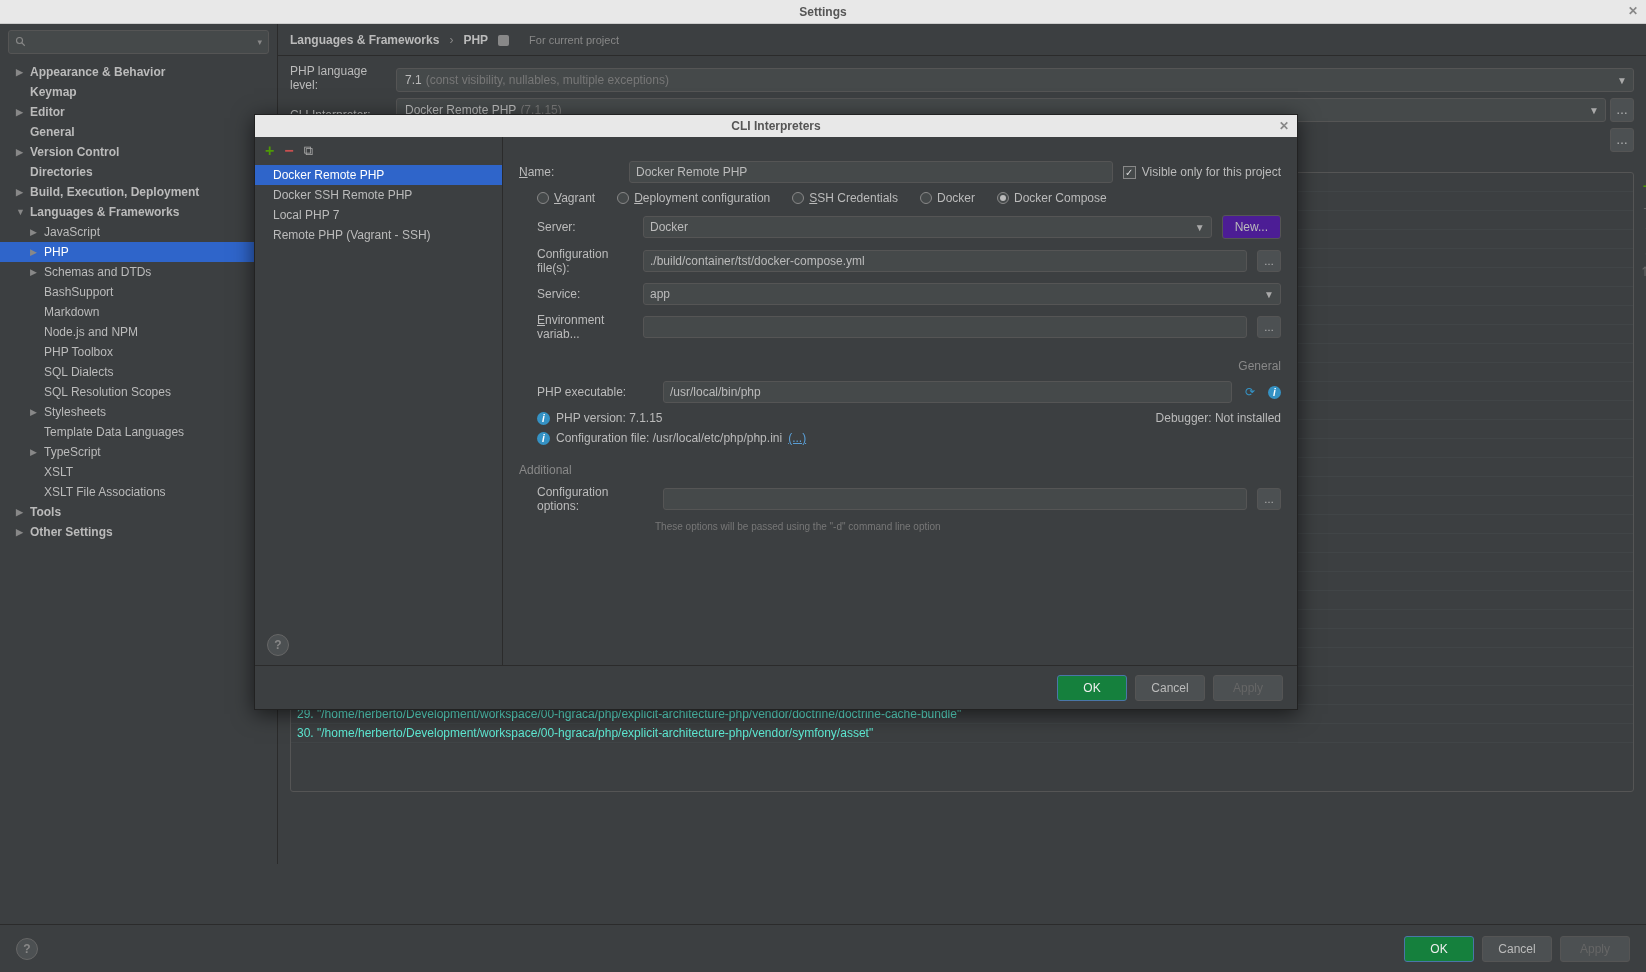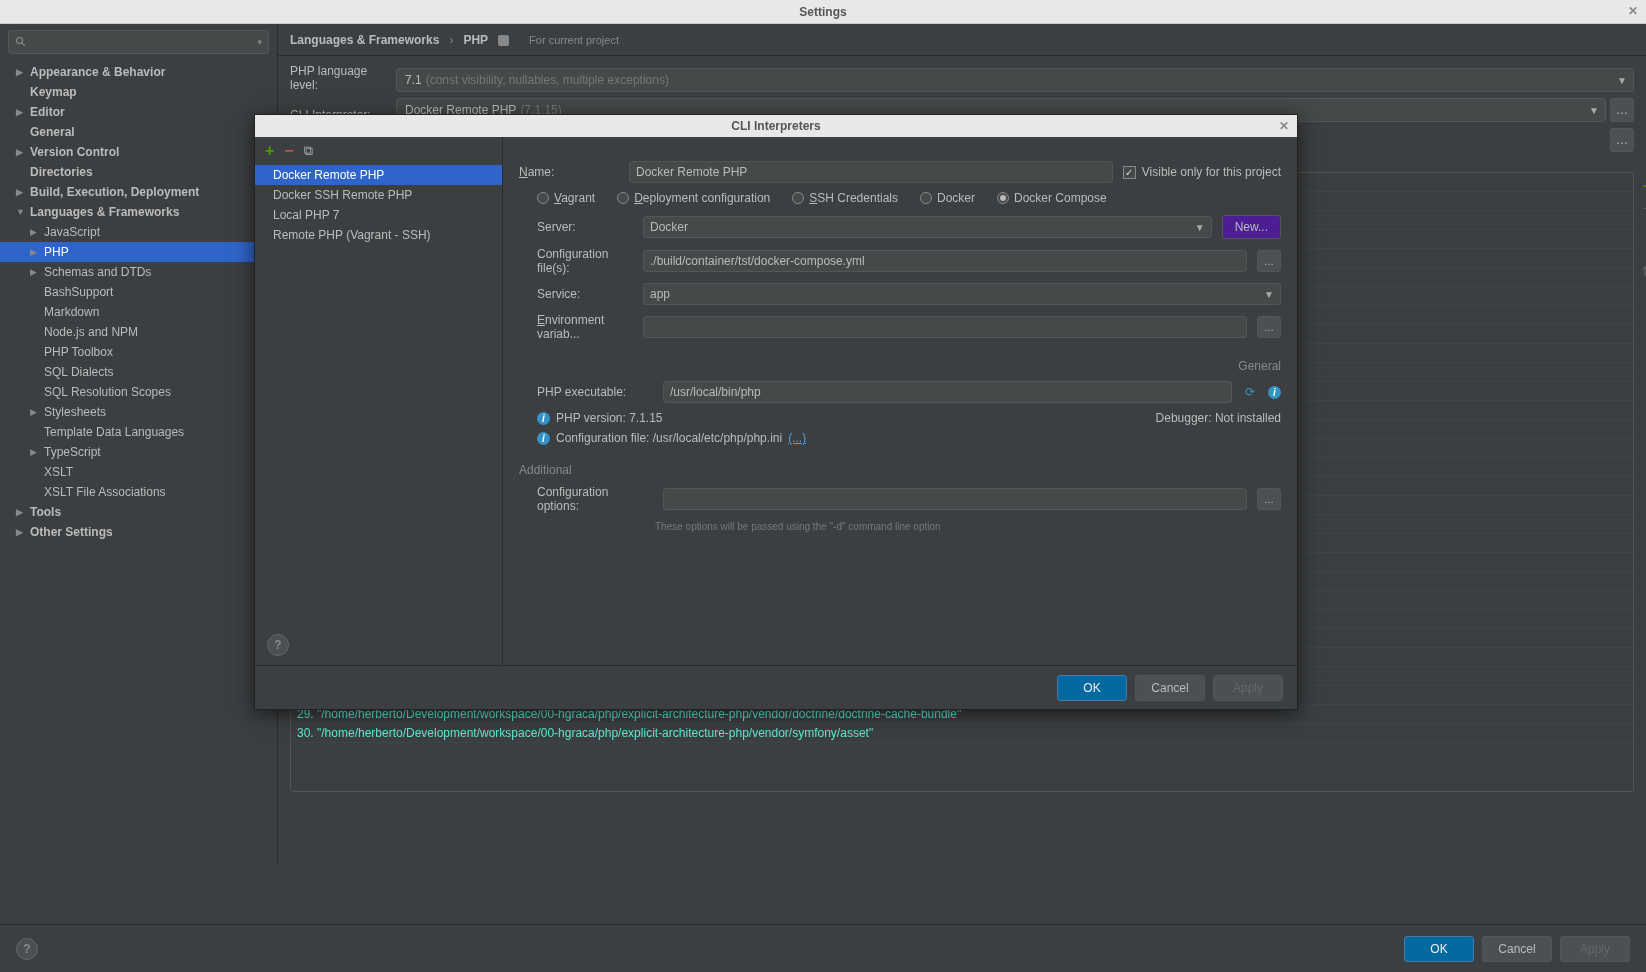--- a/index.html
+++ b/index.html
@@ -43,21 +43,21 @@
 .path-list .row { padding: 2px 6px; font-size: 12px; color: #5eead4; border-bottom: 1px solid #414547; height: 19px; display: flex; align-items: center; }
 .side-buttons { position: absolute; right: -24px; top: 0; width: 20px; display: flex; flex-direction: column; gap: 6px; align-items: center; padding-top: 4px; }
 .side-buttons span { color: #666; cursor: pointer; font-size: 13px; }
 .side-buttons .plus { color: #4e9a06; font-weight: bold; }
 
 
 .bottom-bar { height: 48px; border-top: 1px solid #2b2b2b; background: #3c3f41; display: flex; align-items: center; justify-content: space-between; padding: 0 16px; position: absolute; bottom: 0; left: 0; right: 0; }
 .help-btn { width: 22px; height: 22px; border-radius: 11px; background: #4c5052; display: flex; align-items: center; justify-content: center; color: #888; border: 1px solid #666; font-weight: bold; }
 .btn-row { display: flex; gap: 8px; }
 .btn { min-width: 70px; height: 26px; border: 1px solid #555; border-radius: 3px; background: #4c5052; color: #bbb; display: flex; align-items: center; justify-content: center; padding: 0 14px; }
-.btn.primary { background: #0369a1; border-color: #4a76a8; color: #eee; }
+.btn.primary { background: #15803d; border-color: #4a76a8; color: #eee; }
 .btn.disabled { color: #666; }
 
 
 .dialog { position: absolute; left: 254px; top: 114px; width: 1044px; height: 596px; background: #3c3f41; border: 1px solid #222; box-shadow: 0 4px 20px rgba(0,0,0,0.6); display: flex; flex-direction: column; z-index: 100; }
 .dialog-title { height: 22px; background: #e8e8e8; color: #555; display: flex; align-items: center; justify-content: center; font-weight: bold; position: relative; }
 .dialog-title .dclose { position: absolute; right: 8px; color: #888; cursor: pointer; }
 .dialog-body { flex: 1; display: flex; }
 .dlg-left { width: 248px; border-right: 1px solid #2b2b2b; display: flex; flex-direction: column; }
 .dlg-toolbar { height: 28px; display: flex; align-items: center; gap: 10px; padding: 0 10px; }
 .dlg-toolbar .tb-add { color: #4e9a06; font-weight: bold; font-size: 16px; cursor: pointer; }

